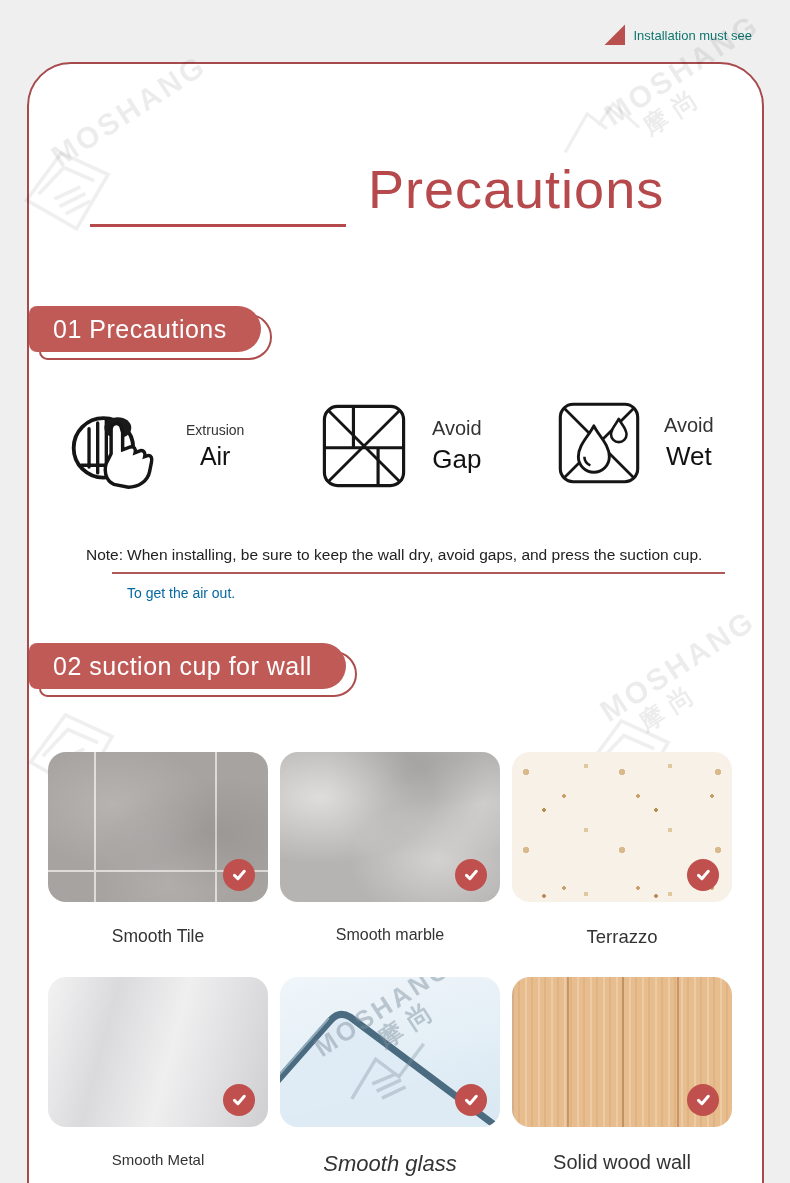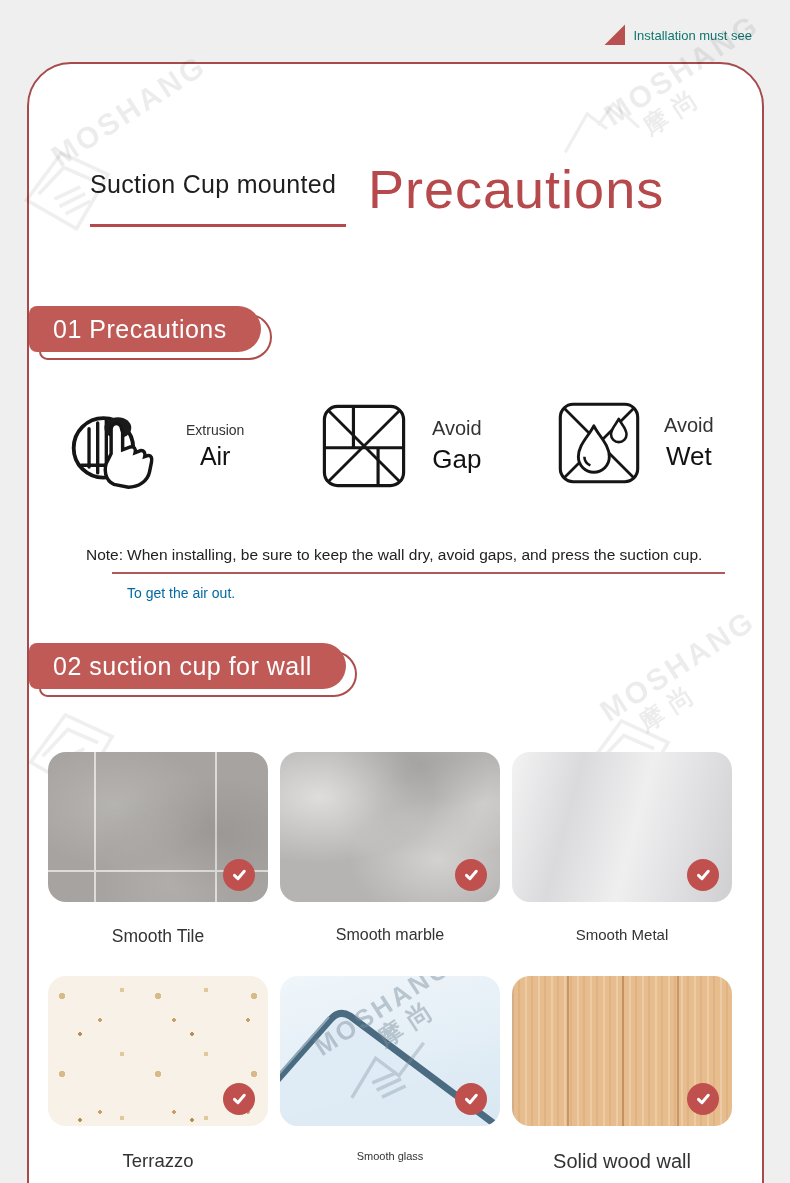--- a/index.html
+++ b/index.html
@@ -63,21 +63,21 @@
   .note-rule { position:absolute; left:112px; top:572px; width:613px; height:1.5px; background:#b0595a; }
   .note-line2 { position:absolute; left:127px; top:585px; font-size:14px; color:#0369a1; }
 
   
   .surfaces { position:absolute; left:48px; top:752px; display:grid;
     grid-template-columns:repeat(3,220px); column-gap:12px; row-gap:29px; }
   .cell { width:220px; }
   .swatch { position:relative; width:220px; height:150px; border-radius:18px; overflow:hidden; }
   .cell-label { margin-top:24px; text-align:center; color:#333; }
   .fs17 { font-size:17.5px; } .fs16 { font-size:16px; } .fs15 { font-size:15px; }
-  .fs18 { font-size:18.5px; } .fs165 { font-size:11px; } .fs145 { font-size:20px; }
+  .fs18 { font-size:18.5px; } .fs165 { font-size:22px;font-style:italic; } .fs145 { font-size:20px; }
 
   .check-badge { position:absolute; right:13px; bottom:11px; width:32px; height:32px;
     border-radius:50%; background:#c0504d; display:flex; align-items:center; justify-content:center; }
   .check-badge svg { display:block; }
 
   
   .tx-tile { background-color:#a6a3a0; background-image:
       radial-gradient(ellipse at 30% 35%, rgba(255,255,255,.18), transparent 45%),
       radial-gradient(ellipse at 75% 55%, rgba(0,0,0,.07), transparent 50%),
       radial-gradient(ellipse at 55% 85%, rgba(255,255,255,.12), transparent 40%),
@@ -146,21 +146,20 @@
     </svg>
   </div>
   <div class="wm wm-logo" style="left:26px; top:710px; transform:rotate(-10deg);">
     <svg width="92" height="86" viewBox="0 0 100 92" fill="none" stroke="#000" stroke-width="4">
       <path d="M50 4 L96 36 L52 88 L4 48 Z"></path>
         <path d="M18 44 L50 20 L80 40"></path>
       <path d="M34 52 L64 44 M38 61 L68 52 M43 70 L72 61"></path>
     </svg>
   </div>
 
-  <div class="subtitle">Suction Cup mounted</div>
   <div class="subtitle-rule"></div>
   <div class="main-title">Precautions</div>
 
   <div class="badge badge-01">
     <div class="badge-back"></div>
     <div class="badge-front">01 Precautions</div>
   </div>
 
   <div class="icon-group g1">
     <span>
@@ -237,39 +236,39 @@
         <div class="check-badge">
           <svg width="18" height="18" viewBox="0 0 48 48">
             <path d="M12 25 L21 34 L38 14" fill="none" stroke="#fff" stroke-width="8" stroke-linecap="round" stroke-linejoin="round"></path>
           </svg>
         </div>
       </div>
       <div class="cell-label fs16">Smooth marble</div>
     </div>
 
     <div class="cell">
+      <div class="swatch tx-terrazzo">
+        <div class="check-badge">
+          <svg width="18" height="18" viewBox="0 0 48 48">
+            <path d="M12 25 L21 34 L38 14" fill="none" stroke="#fff" stroke-width="8" stroke-linecap="round" stroke-linejoin="round"></path>
+          </svg>
+        </div>
+      </div>
+      <div class="cell-label fs18">Terrazzo</div>
+    </div>
+
+    <div class="cell">
       <div class="swatch tx-metal">
         <div class="check-badge">
           <svg width="18" height="18" viewBox="0 0 48 48">
             <path d="M12 25 L21 34 L38 14" fill="none" stroke="#fff" stroke-width="8" stroke-linecap="round" stroke-linejoin="round"></path>
           </svg>
         </div>
       </div>
       <div class="cell-label fs15">Smooth Metal</div>
-    </div>
-
-    <div class="cell">
-      <div class="swatch tx-terrazzo">
-        <div class="check-badge">
-          <svg width="18" height="18" viewBox="0 0 48 48">
-            <path d="M12 25 L21 34 L38 14" fill="none" stroke="#fff" stroke-width="8" stroke-linecap="round" stroke-linejoin="round"></path>
-          </svg>
-        </div>
-      </div>
-      <div class="cell-label fs18">Terrazzo</div>
     </div>
 
     <div class="cell">
       <div class="swatch tx-glass">
         <svg class="glass-edge" width="220" height="150" viewBox="0 0 220 150">
           <path d="M-10 112 L50 44 Q59 33 70 40 L228 158 L-10 158 Z" fill="rgba(222,235,244,0.85)"></path>
           <path d="M-10 112 L50 44 Q59 33 70 40 L228 158" fill="none" stroke="#4a6b80" stroke-width="7"></path>
           <path d="M-10 108 L49 41" fill="none" stroke="#8fa9ba" stroke-width="2"></path>
         </svg>
         <div class="wm wm-glass">

